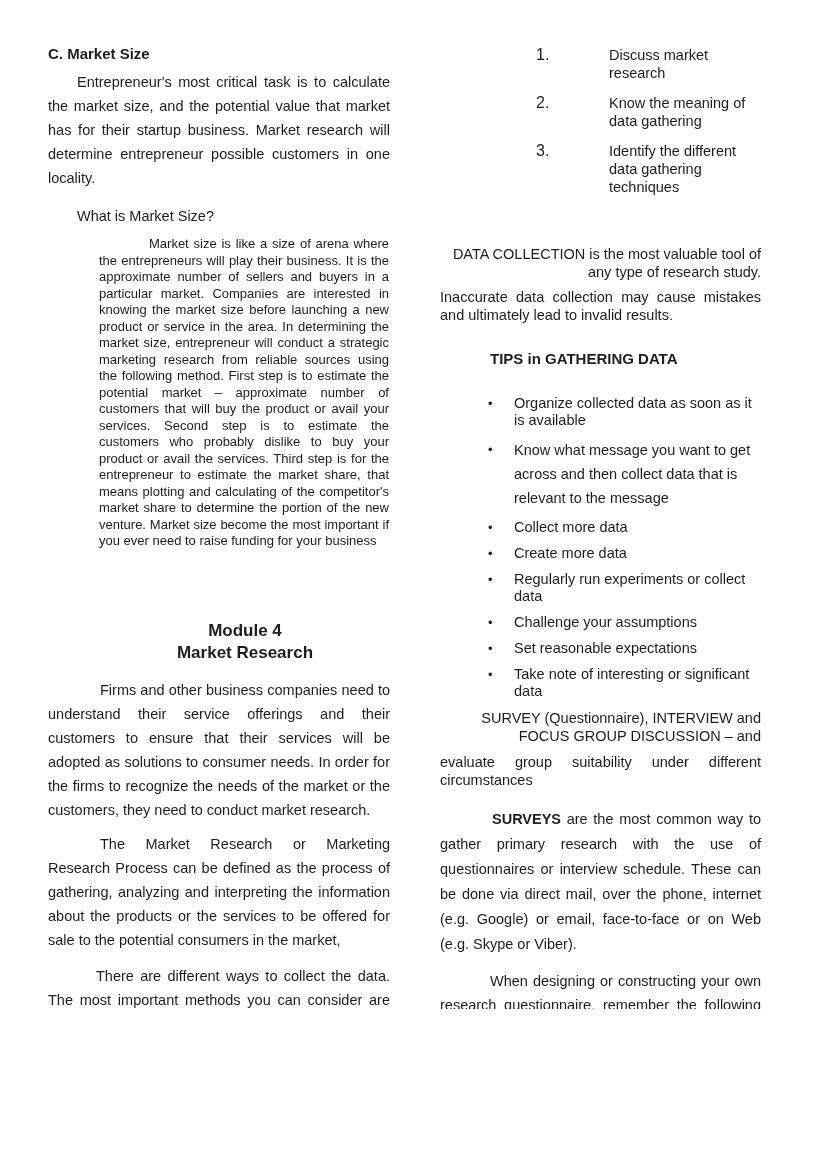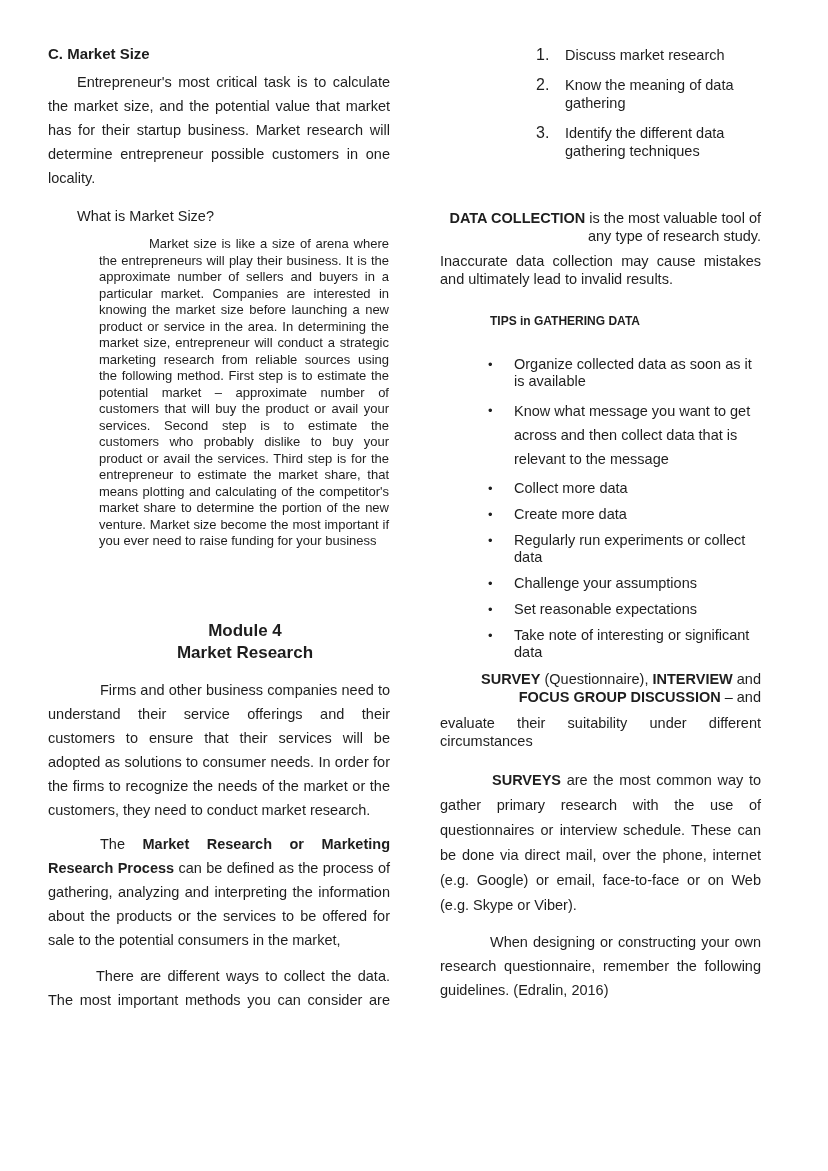--- a/index.html
+++ b/index.html
@@ -31,37 +31,37 @@
   }
   .para2{margin-top:14px;text-indent:52px;}
   .para3{margin-top:10px;text-indent:52px;}
   .para4{margin-top:12px;text-indent:48px;}
   .students-line{margin-top:16px;padding-left:54px;font-size:14.5px;line-height:20px;}
 
   
   .objectives{margin-top:46px;}
   .objective{display:flex;font-size:14.5px;line-height:18px;margin-bottom:12px;}
   .objective .num{width:29px;margin-left:96px;font-size:16px;flex-shrink:0;}
-  .objective .otext{flex:1;}
+  .objective .otext{flex:1;margin-left:44px;}
   .dc-block{margin-top:50px;font-size:14.5px;line-height:17.5px;text-align:right;}
   .inaccurate{margin-top:8px;font-size:14.5px;line-height:17.5px;text-align:justify;}
-  .tips-heading{margin-top:26px;padding-left:50px;font-size:12px;font-weight:bold;}
+  .tips-heading{margin-top:26px;padding-left:50px;font-size:15px;font-weight:bold;}
   .tips-list{margin-top:28px;}
   .tip{display:flex;font-size:14.5px;line-height:17px;margin-bottom:9px;}
   .tip .bullet{width:26px;margin-left:48px;flex-shrink:0;font-size:13px;}
   .tip .btext{flex:1;}
   .tip.wide{line-height:24px;}
   .lesson-intro{margin-top:20px;font-size:14.5px;line-height:22px;text-align:right;}
   .techniques{margin-top:6px;font-size:14.5px;line-height:18px;text-align:right;}
   .evaluate{margin-top:8px;font-size:14.5px;line-height:18px;text-align:justify;}
   .surveys-para{margin-top:18px;font-size:14.5px;line-height:25px;text-align:justify;text-indent:52px;}
   .closing-para{margin-top:12px;font-size:14.5px;line-height:24px;text-align:justify;text-indent:50px;}
 
   
-  .seg-b{font-weight:bold;margin-top:45px;}
+  .seg-b{font-weight:normal;margin-top:45px;}
   .seg-bi{font-weight:bold;font-style:italic;}
   .seg-bu{font-weight:bold;}
 </style>
 </head>
 <body>
 
 <div class="page">
 
   <div class="col col-left">
 
@@ -141,20 +141,20 @@
       </div>
       <div class="tip">
         <span class="bullet">•</span>
         <span class="btext">Take note of interesting or significant data</span>
       </div>
     </div>
 
 
     <div class="techniques"><span class="seg-b">SURVEY</span><span> (Questionnaire), </span><span class="seg-b">INTERVIEW</span><span> and </span><span class="seg-b">FOCUS GROUP DISCUSSION</span><span> – and</span></div>
 
-    <div class="evaluate">evaluate their suitability under different circumstances</div>
+    <div class="evaluate">evaluate group suitability under different circumstances</div>
 
     <div class="surveys-para"><span class="seg-bu">SURVEYS</span><span> are the most common way to gather primary research with the use of questionnaires or interview schedule.  These can be done via direct mail, over the phone, internet (e.g. Google) or email, face-to-face or on Web (e.g. Skype or Viber).</span></div>
 
     <div class="closing-para">When designing or constructing your own research questionnaire, remember the following guidelines. (Edralin, 2016)</div>
   </div>
 
 </div>
 
 </body></html>

